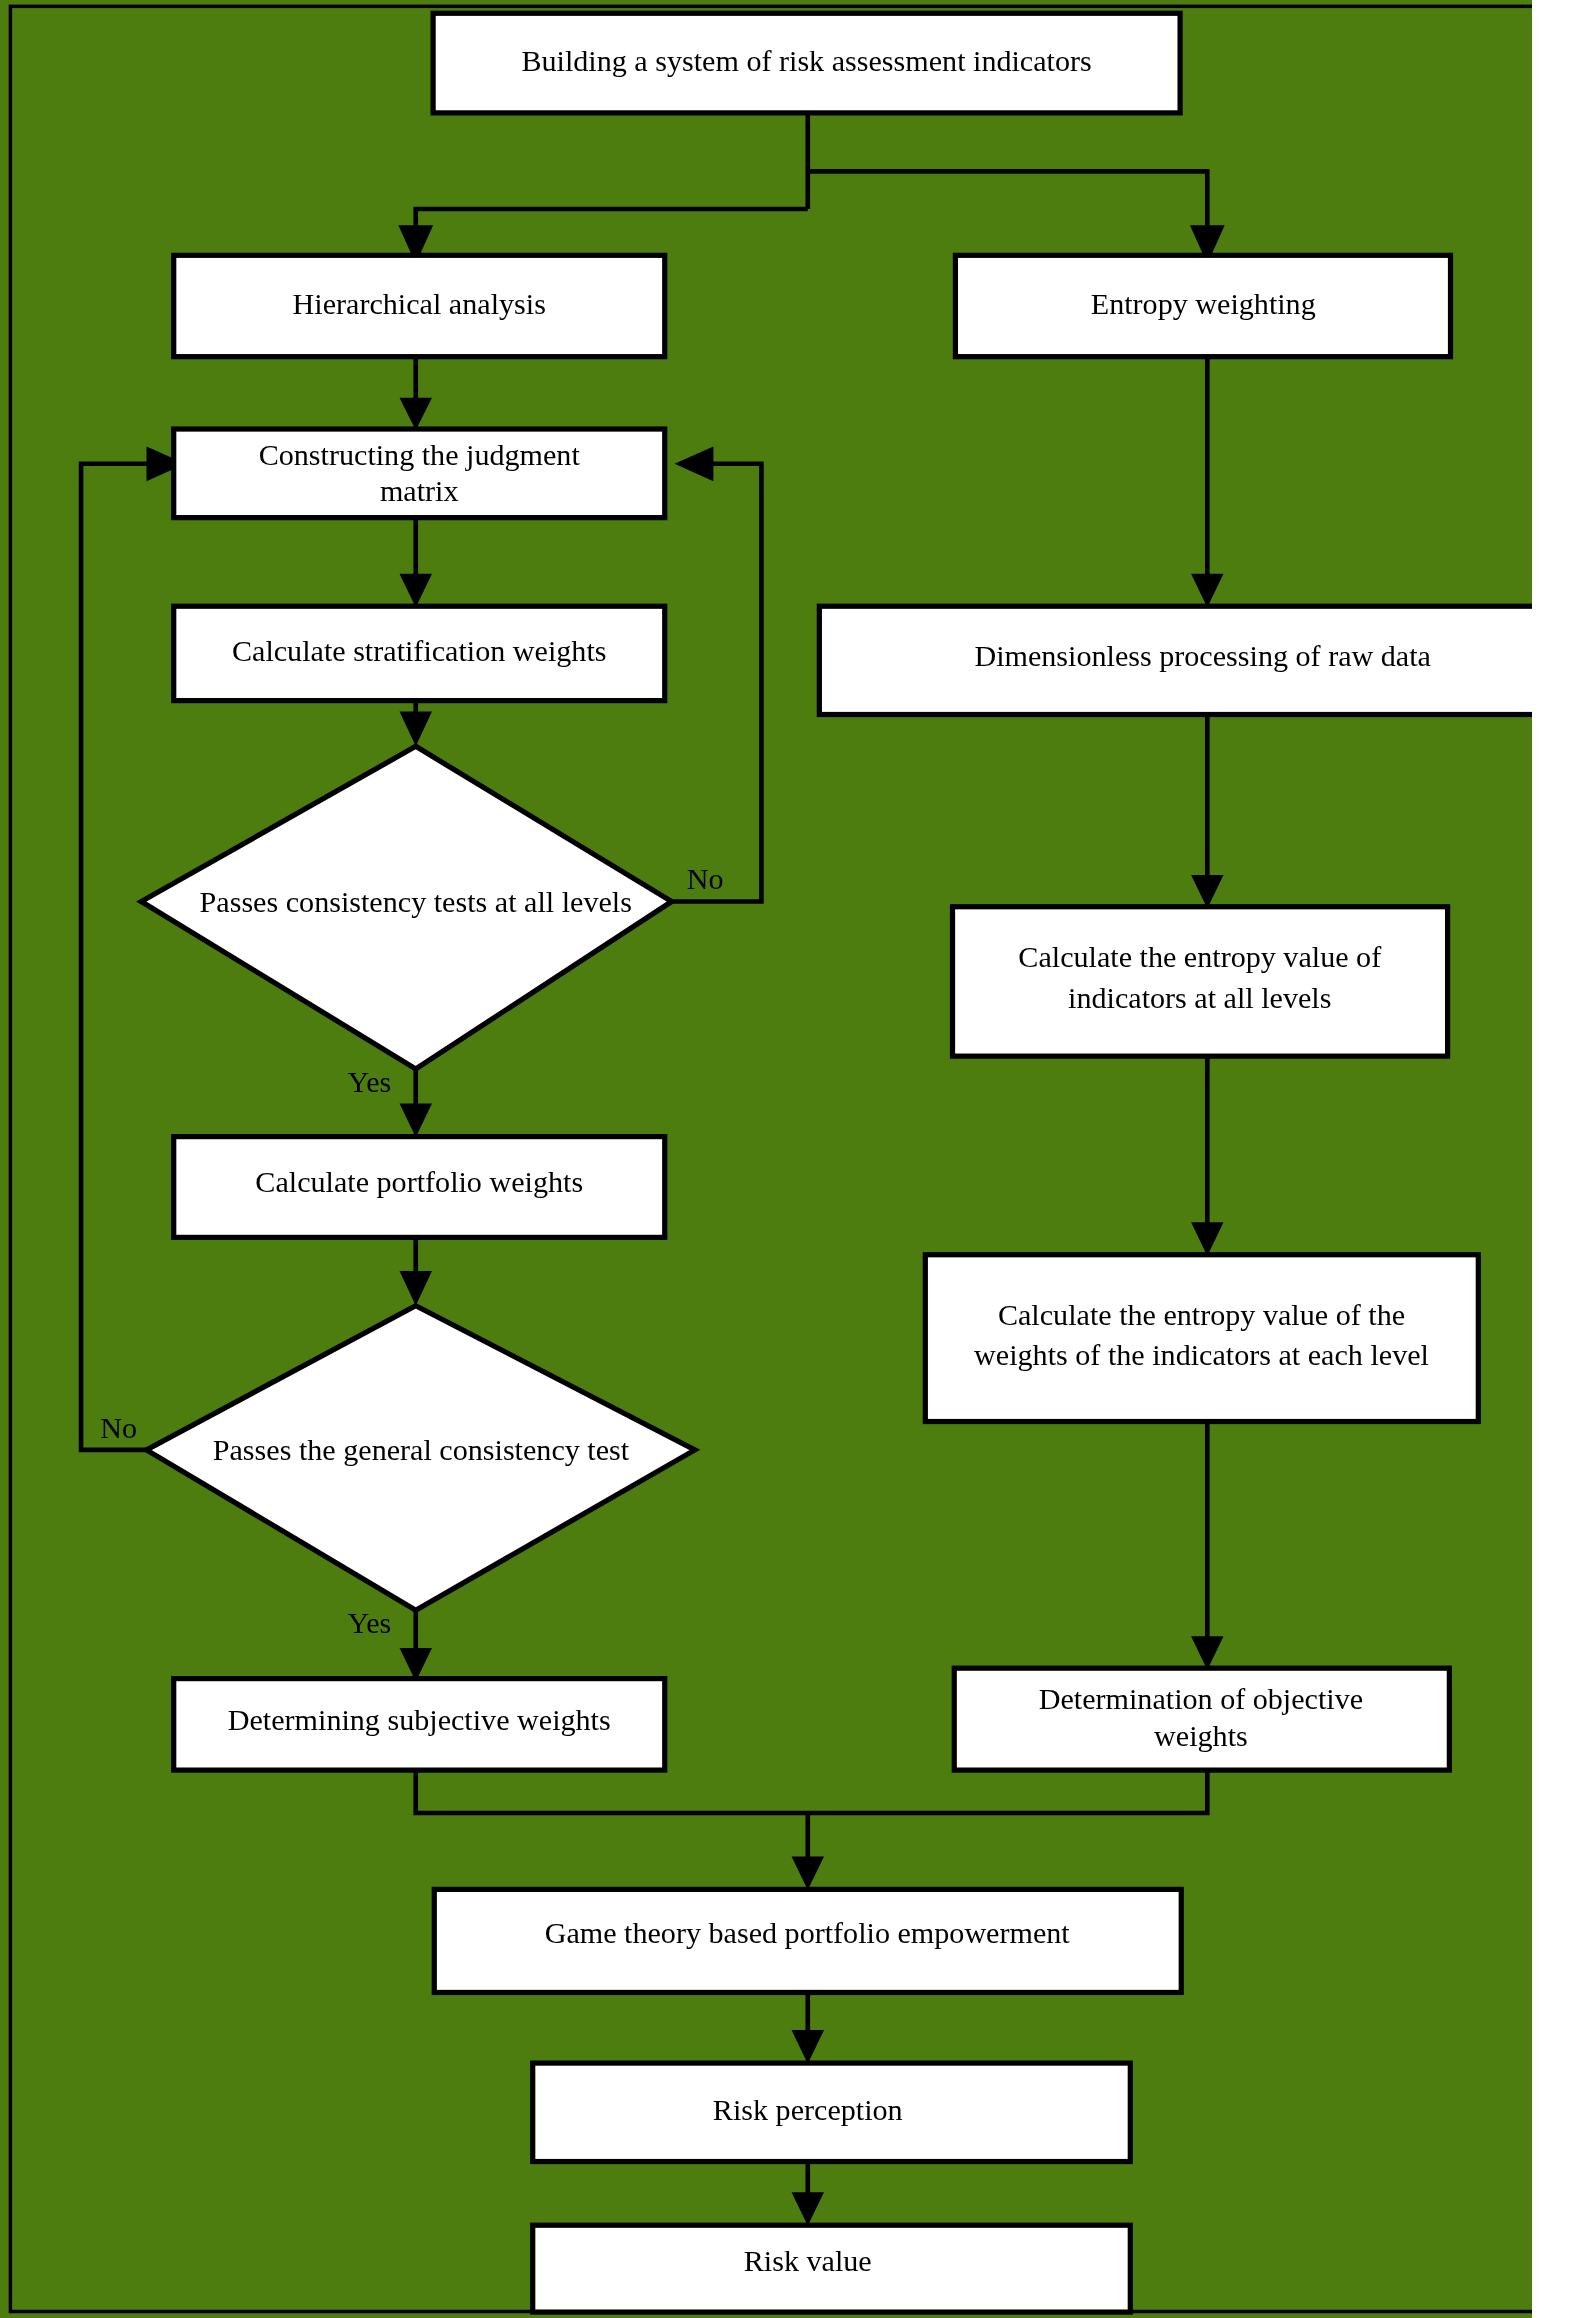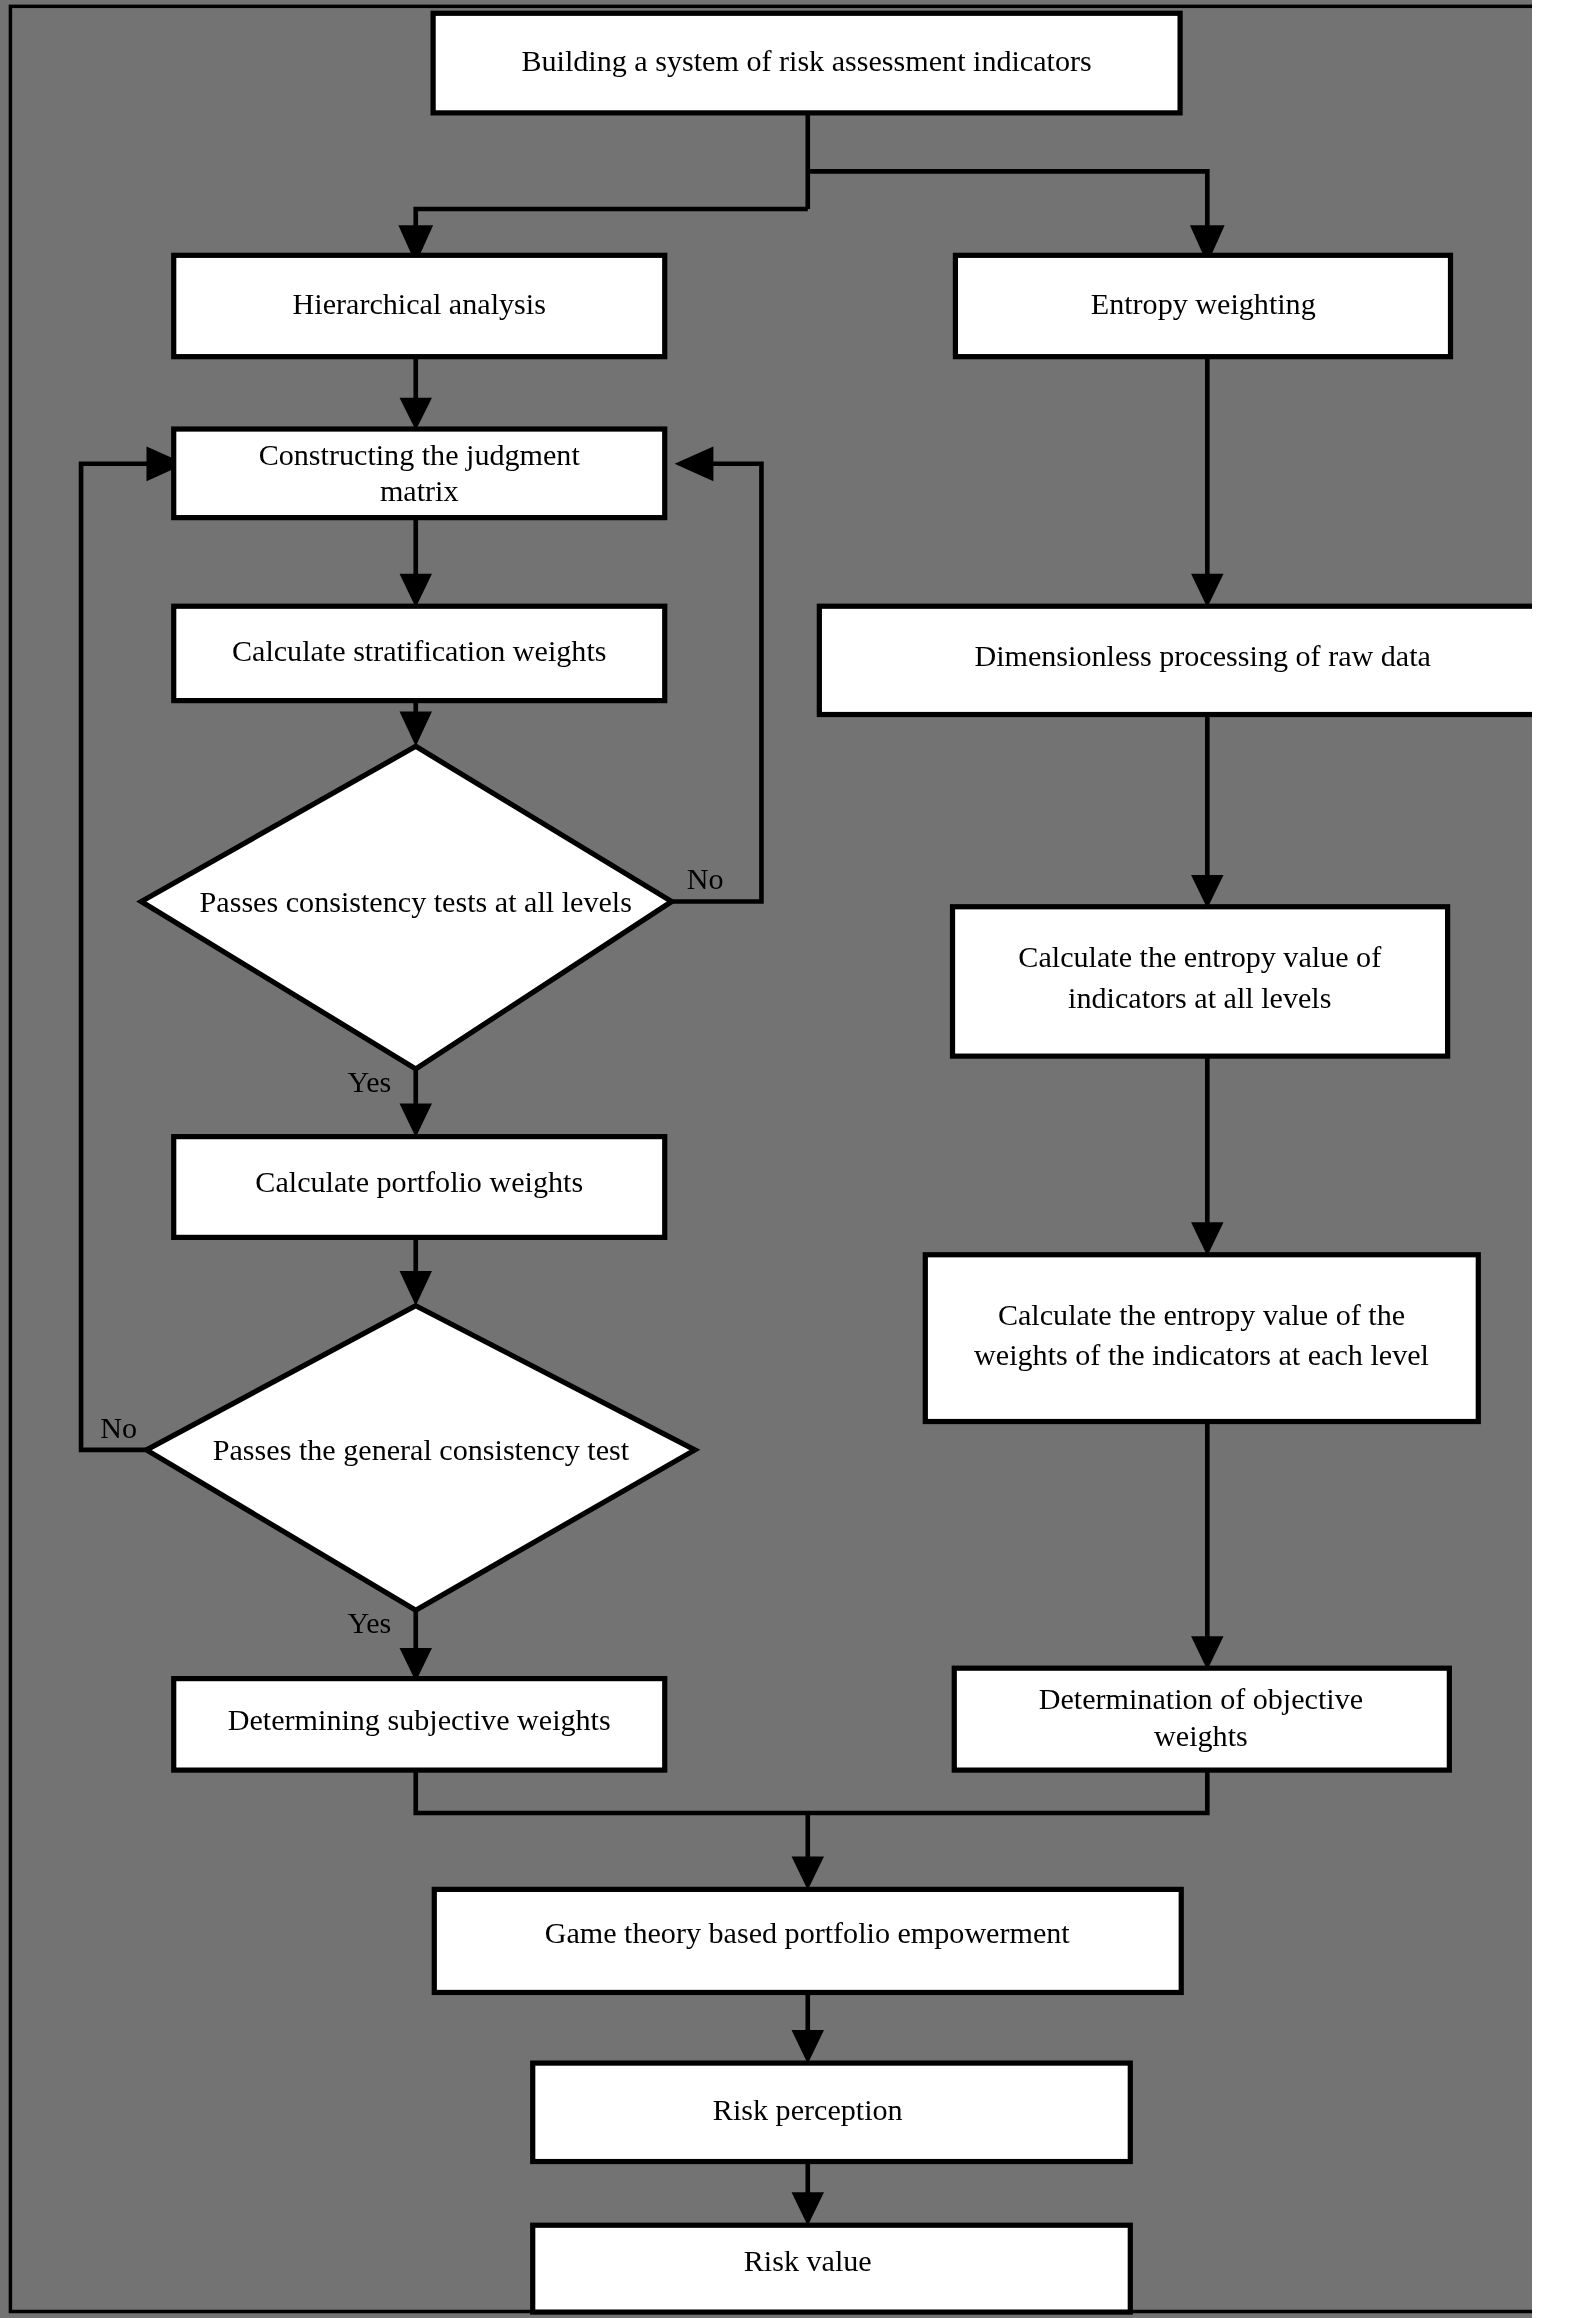--- a/index.html
+++ b/index.html
@@ -4,21 +4,21 @@
 <style>
   html, body {
     margin: 0;
     padding: 0;
     background: #ffffff;
   }
   #page {
     position: relative;
     width: 1532px;
     height: 2319px;
-    background: #737373;
+    background: #4d7c0f;
     overflow: hidden;
     font-family: "Liberation Serif", "DejaVu Serif", serif;
   }
   svg.flow {
     position: absolute;
     top: 0;
     left: 0;
     width: 1586px;
     height: 2319px;
   }

